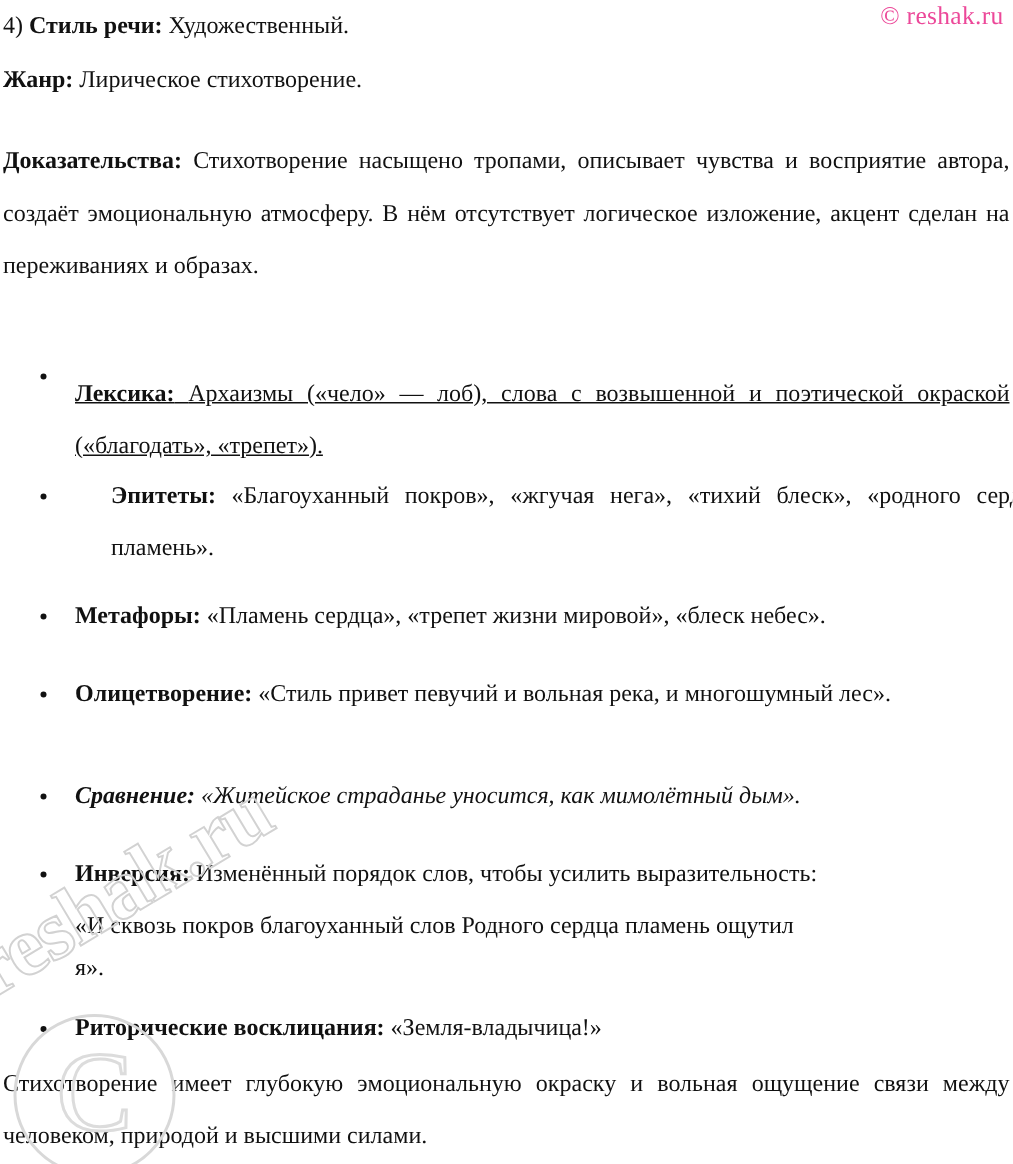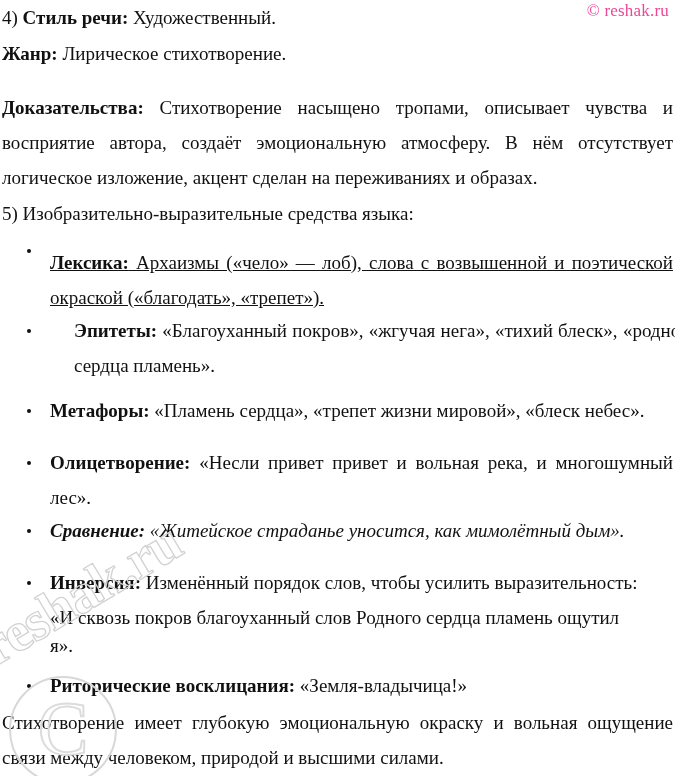--- a/index.html
+++ b/index.html
@@ -63,21 +63,21 @@
     font-size: 76px;
     font-weight: 400;
     color: transparent;
     -webkit-text-stroke: 2px #dcdcdc;
     line-height: 1;
   }
 
   
   .abs {
     position: absolute;
-    font-size: 19px;
+    font-size: 16px;
     line-height: 35px;
     color: #111111;
   }
   .just {
     text-align: justify;
     text-align-last: left;
     text-justify: inter-word;
   }
   b, .b { font-weight: 700; }
 
@@ -108,24 +108,20 @@
   <div class="abs para" style="top:36px;">
     <span class="b">Жанр:</span>
     <span>Лирическое стихотворение.</span>
   </div>
 
   <div class="abs para just" style="top:90px;">
     <span class="b">Доказательства:</span>
     <span>Стихотворение насыщено тропами, описывает чувства и восприятие автора, создаёт эмоциональную атмосферу. В нём отсутствует логическое изложение, акцент сделан на переживаниях и образах.</span>
   </div>
 
-  <div class="abs para" style="top:196px;">
-    <span>5)</span>
-    <span>Изобразительно-выразительные средства языка:</span>
-  </div>
 
   <span class="bullet-dot" style="left:27px; top:249px;"></span>
   <div class="abs li just" style="top:245px;text-decoration:underline;">
     <span class="b">Лексика:</span>
     <span>Архаизмы («чело» — лоб), слова с возвышенной и поэтической окраской («благодать», «трепет»).</span>
   </div>
 
   <span class="bullet-dot" style="left:27px; top:329px;"></span>
   <div class="abs li just" style="top:313px;margin-left:24px;">
     <span class="b">Эпитеты:</span>
@@ -134,21 +130,21 @@
 
   <span class="bullet-dot" style="left:27px; top:409px;"></span>
   <div class="abs li" style="top:393px;">
     <span class="b">Метафоры:</span>
     <span>«Пламень сердца», «трепет жизни мировой», «блеск небес».</span>
   </div>
 
   <span class="bullet-dot" style="left:27px; top:461px;"></span>
   <div class="abs li just" style="top:445px;">
     <span class="b">Олицетворение:</span>
-    <span>«Несли привет привет и вольная река, и многошумный лес».</span>
+    <span>«Стиль привет певучий и вольная река, и многошумный лес».</span>
   </div>
 
   <span class="bullet-dot" style="left:27px; top:529px;"></span>
   <div class="abs li" style="top:513px;font-style:italic;">
     <span class="b">Сравнение:</span>
     <span>«Житейское страданье уносится, как мимолётный дым».</span>
   </div>
 
   <span class="bullet-dot" style="left:27px; top:581px;"></span>
   <div class="abs li" style="top:565px;">

